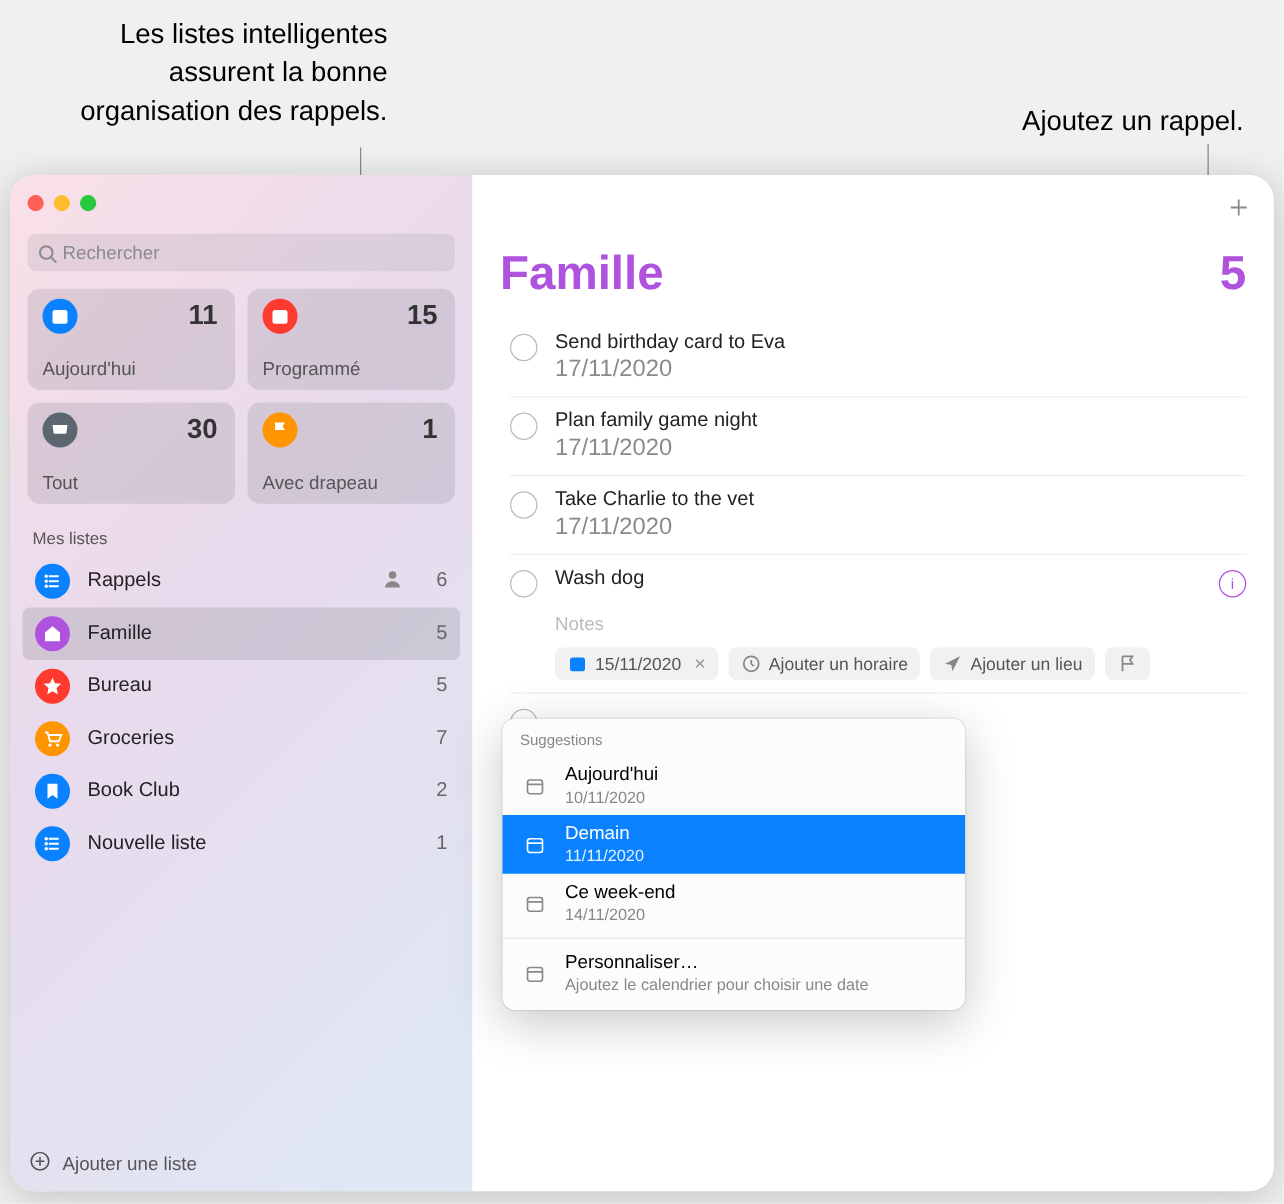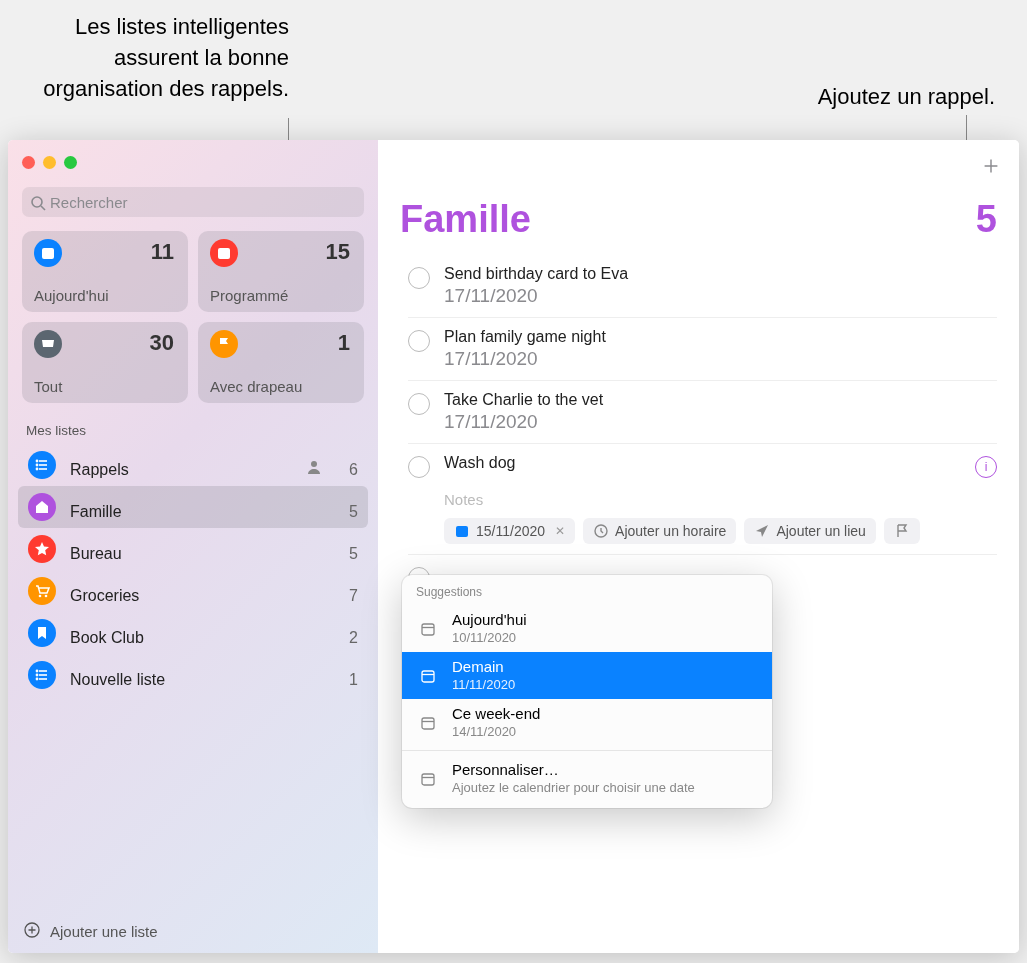--- a/index.html
+++ b/index.html
@@ -10,33 +10,33 @@
     height: 963px;
     position: relative;
   }
   .annotation {
     position: absolute;
     font-size: 22px;
     color: #000;
     text-align: right;
     line-height: 1.4;
   }
-  .annotation.left { top: 12px; left: 9px; width: 280px; }
+  .annotation.left { top: 12px; left: 30px; width: 280px; }
   .annotation.right { top: 82px; right: 32px; text-align: right; }
   .callout-line {
     position: absolute;
     background: #888;
   }
   .window {
     position: absolute;
     top: 140px;
     left: 8px;
     right: 8px;
     bottom: 10px;
-    border-radius: 5px;
+    border-radius: 20px;
     background: #fff;
     box-shadow: 0 4px 30px rgba(0,0,0,0.2);
     display: flex;
     overflow: hidden;
   }
   .sidebar {
     width: 370px;
     background: linear-gradient(135deg, #fae0e8 0%, #e8daec 40%, #dee9f5 100%);
     display: flex;
     flex-direction: column;
@@ -100,21 +100,21 @@
   }
   .section-header {
     padding: 10px 18px 4px;
     font-size: 13.5px;
     color: #555;
     font-weight: 500;
   }
   .list-items { padding: 2px 10px; }
   .list-row {
     display: flex;
-    align-items: flex-end;
+    align-items: center;
     padding: 7px 10px;
     border-radius: 6px;
     font-size: 16px;
     color: #222;
   }
   .list-row.selected { background: rgba(120,120,128,0.22); }
   .list-icon {
     width: 28px; height: 28px; border-radius: 50%;
     display: flex; align-items: center; justify-content: center;
     margin-right: 14px;

